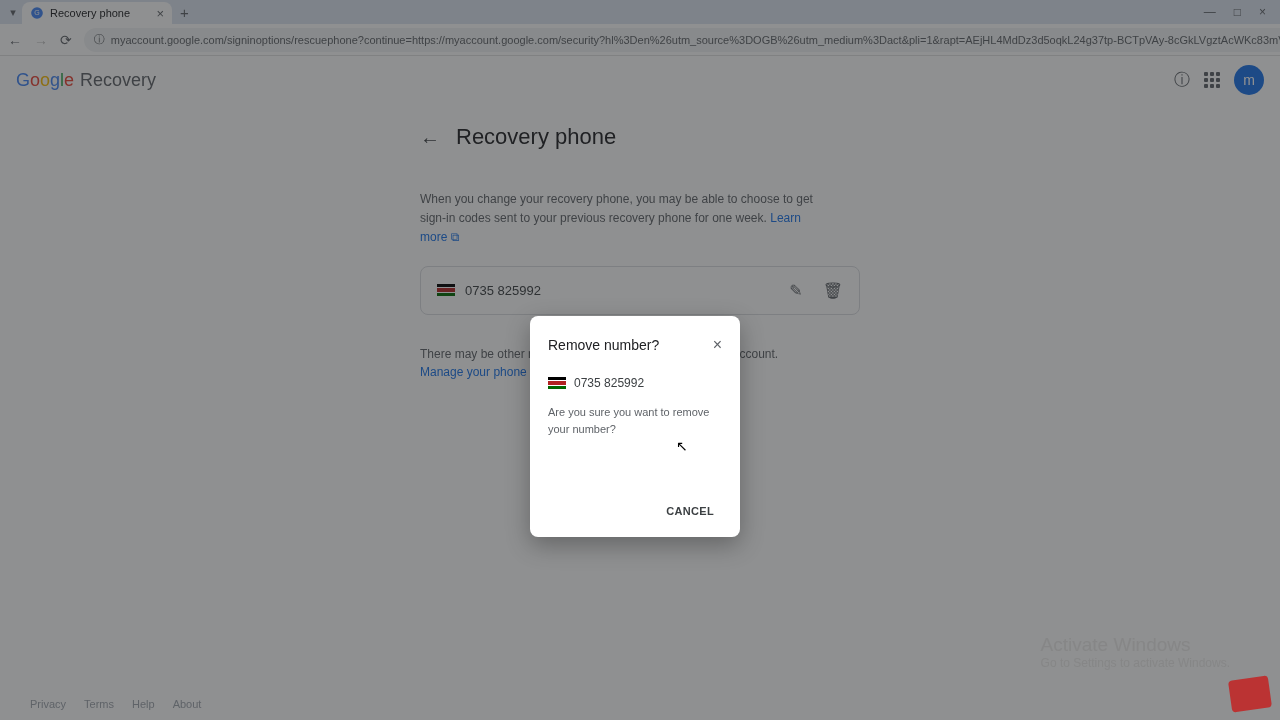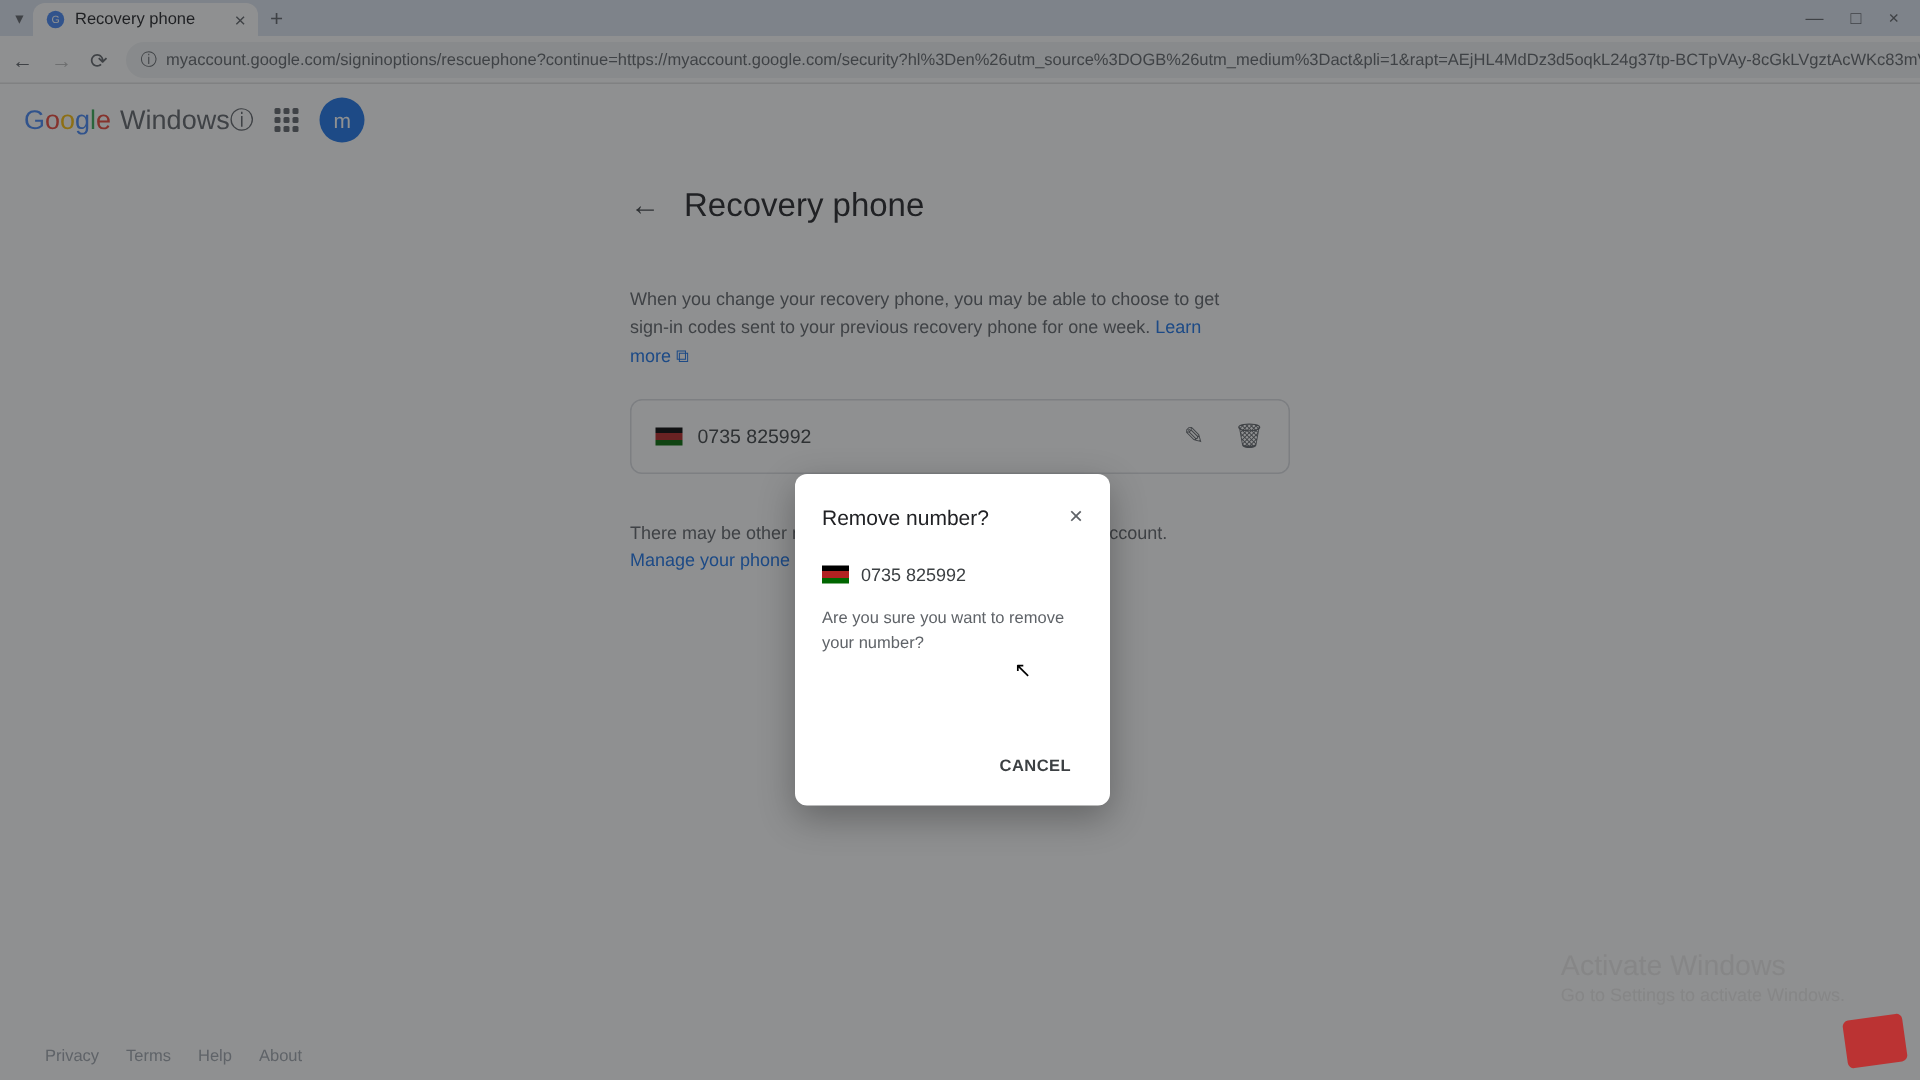--- a/index.html
+++ b/index.html
@@ -15,21 +15,21 @@
 .new-tab { color: #5f6368; font-size: 15px; margin-left: 8px; }
 .window-controls { margin-left: auto; display: flex; gap: 18px; padding-right: 10px; color: #5f6368; font-size: 12px; }
 
 .addr-bar { background: #fff; height: 32px; display: flex; align-items: center; padding: 0 8px; gap: 12px; border-bottom: 1px solid #e0e0e0; }
 .nav-btn { color: #5f6368; font-size: 14px; width: 18px; text-align: center; }
 .nav-btn.dim { color: #bdbdbd; }
 .url-field { flex: 1; background: #f1f3f4; border-radius: 14px; height: 24px; display: flex; align-items: center; padding: 0 10px; font-size: 11px; color: #5f6368; gap: 6px; }
 .url-text { flex: 1; white-space: nowrap; overflow: hidden; }
 
 
-.page-header { height: 48px; display: flex; align-items: center; padding: 0 16px; }
+.page-header { height: 48px; display: flex; align-items: center; padding: 0 16px; justify-content: space-between; }
 .brand { display: flex; align-items: center; gap: 2px; }
 .g-logo { font-size: 18px; font-weight: 500; }
 .g1{color:#4285F4}.g2{color:#EA4335}.g3{color:#FBBC05}.g4{color:#4285F4}.g5{color:#34A853}.g6{color:#EA4335}
 .brand-acc { font-size: 18px; color: #5f6368; margin-left: 4px; }
 .header-right { display: flex; align-items: center; gap: 14px; }
 .hr-icon { color: #5f6368; font-size: 16px; }
 .apps-grid { display: grid; grid-template-columns: repeat(3, 4px); grid-template-rows: repeat(3, 4px); gap: 2px; }
 .apps-grid span { background: #5f6368; border-radius: 1px; }
 .avatar-big { width: 30px; height: 30px; border-radius: 50%; background: #1a73e8; color: #fff; display: flex; align-items: center; justify-content: center; font-size: 14px; }
 
@@ -100,21 +100,21 @@
     <span>ⓘ</span>
     <span class="url-text">myaccount.google.com/signinoptions/rescuephone?continue=https://myaccount.google.com/security?hl%3Den%26utm_source%3DOGB%26utm_medium%3Dact&amp;pli=1&amp;rapt=AEjHL4MdDz3d5oqkL24g37tp-BCTpVAy-8cGkLVgztAcWKc83mV90ZK40Tvf61o3YLl7cAn7E-hWSIA5-z1...</span>
 
   </div>
 
 </div>
 
 <div class="page-header">
   <div class="brand">
     <span class="g-logo"><span class="g1">G</span><span class="g2">o</span><span class="g3">o</span><span class="g4">g</span><span class="g5">l</span><span class="g6">e</span></span>
-    <span class="brand-acc">Windows</span>
+    <span class="brand-acc">Recovery</span>
   </div>
   <div class="header-right">
     <span class="hr-icon">ⓘ</span>
     <div class="apps-grid">
         <span></span>
         <span></span>
         <span></span>
         <span></span>
         <span></span>
         <span></span>

